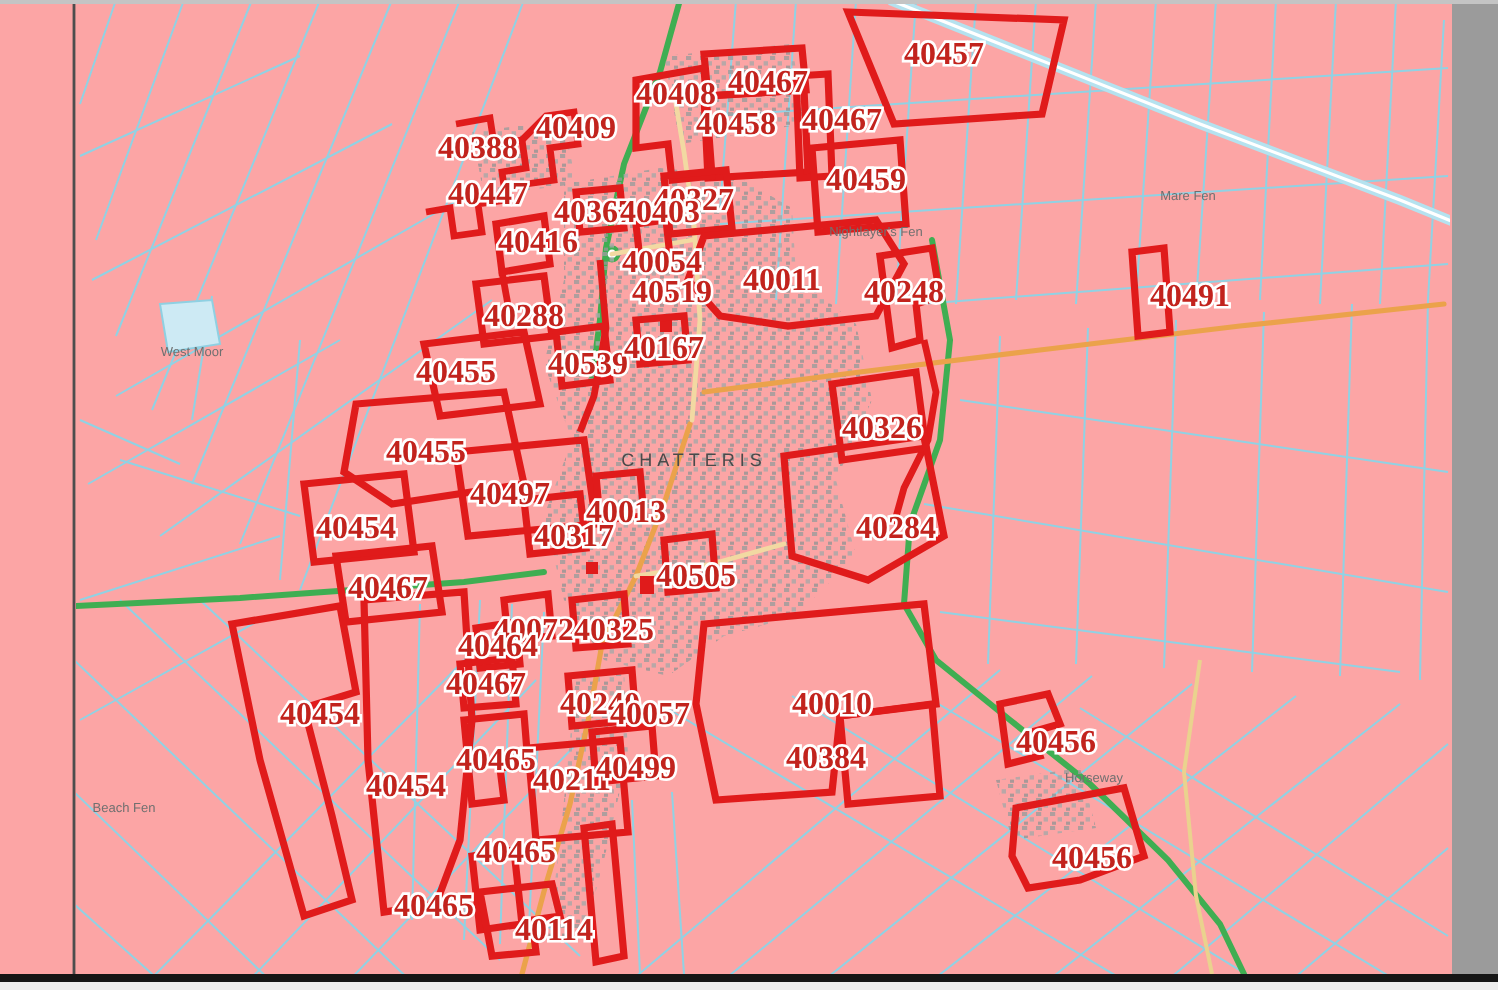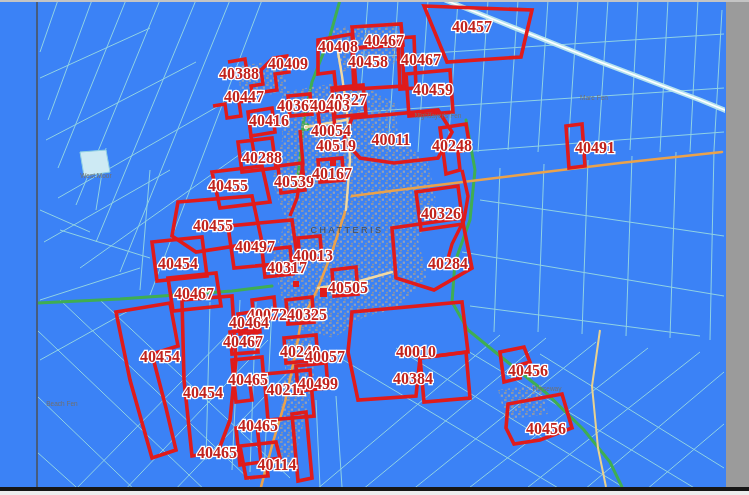--- a/index.html
+++ b/index.html
@@ -1,19 +1,19 @@
 <!DOCTYPE html>
 <html><head>
 <meta charset="utf-8">
 <style>
   html,body{margin:0;padding:0;background:#ffffff;}
   .stage{position:relative;width:749px;height:495px;overflow:hidden;background:#ffffff;
          font-family:"Liberation Serif","DejaVu Serif",serif;}
   .top-hairline{position:absolute;left:0;top:0;width:749px;height:2px;background:#c4c4c4;}
-  .map-page{position:absolute;left:0;top:0;width:726px;height:487px;background:#3b82f6;}
+  .map-page{position:absolute;left:0;top:0;width:726px;height:487px;background:#fca5a5;}
   .viewer-gutter{position:absolute;left:726px;top:0;width:23px;height:487px;background:#9b9b9b;}
   .bottom-bar{position:absolute;left:0;top:487px;width:749px;height:4px;background:#161616;}
   .bottom-strip{position:absolute;left:0;top:491px;width:749px;height:4px;background:#ededed;}
   svg{position:absolute;left:0;top:0;}
   .ditch{stroke:#90d2e4;stroke-width:1;fill:none;}
   .drain{stroke:#b5e2ef;stroke-width:5;fill:none;}
   .drain-core{stroke:#ffffff;stroke-width:1.6;fill:none;}
   .pond{fill:#cdeaf4;stroke:#8fd0e2;stroke-width:1;}
   .road-green{stroke:#3fae52;stroke-width:3;fill:none;stroke-linecap:round;}
   .road-orange{stroke:#eba24b;stroke-width:2.6;fill:none;stroke-linecap:round;}

